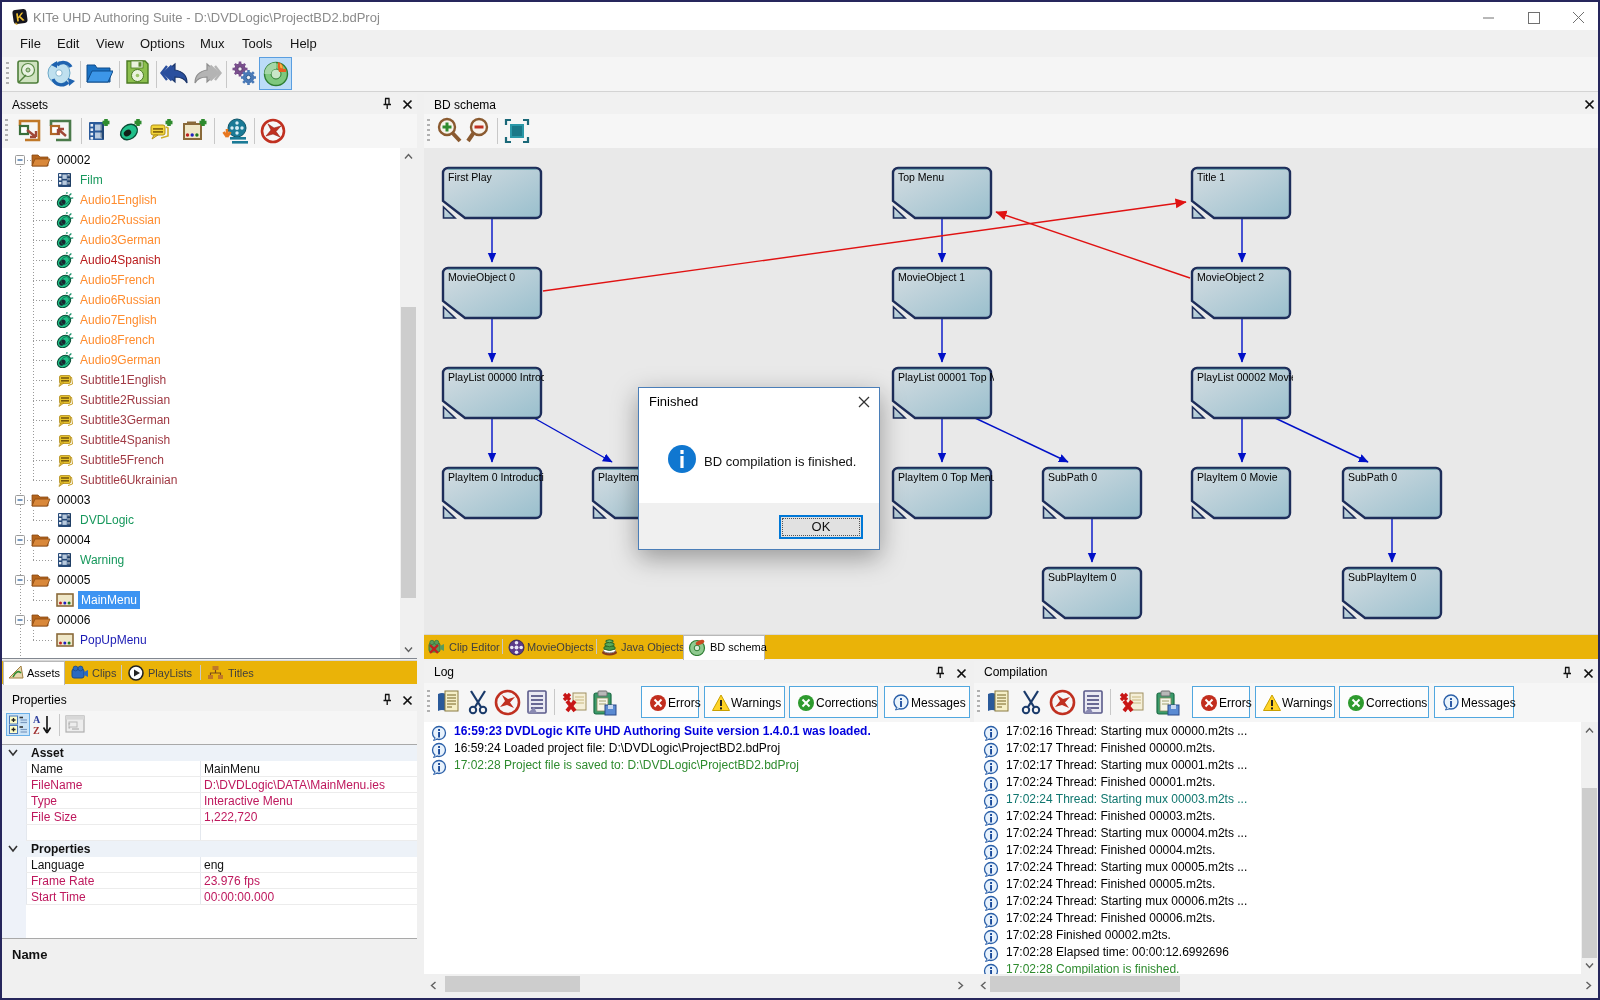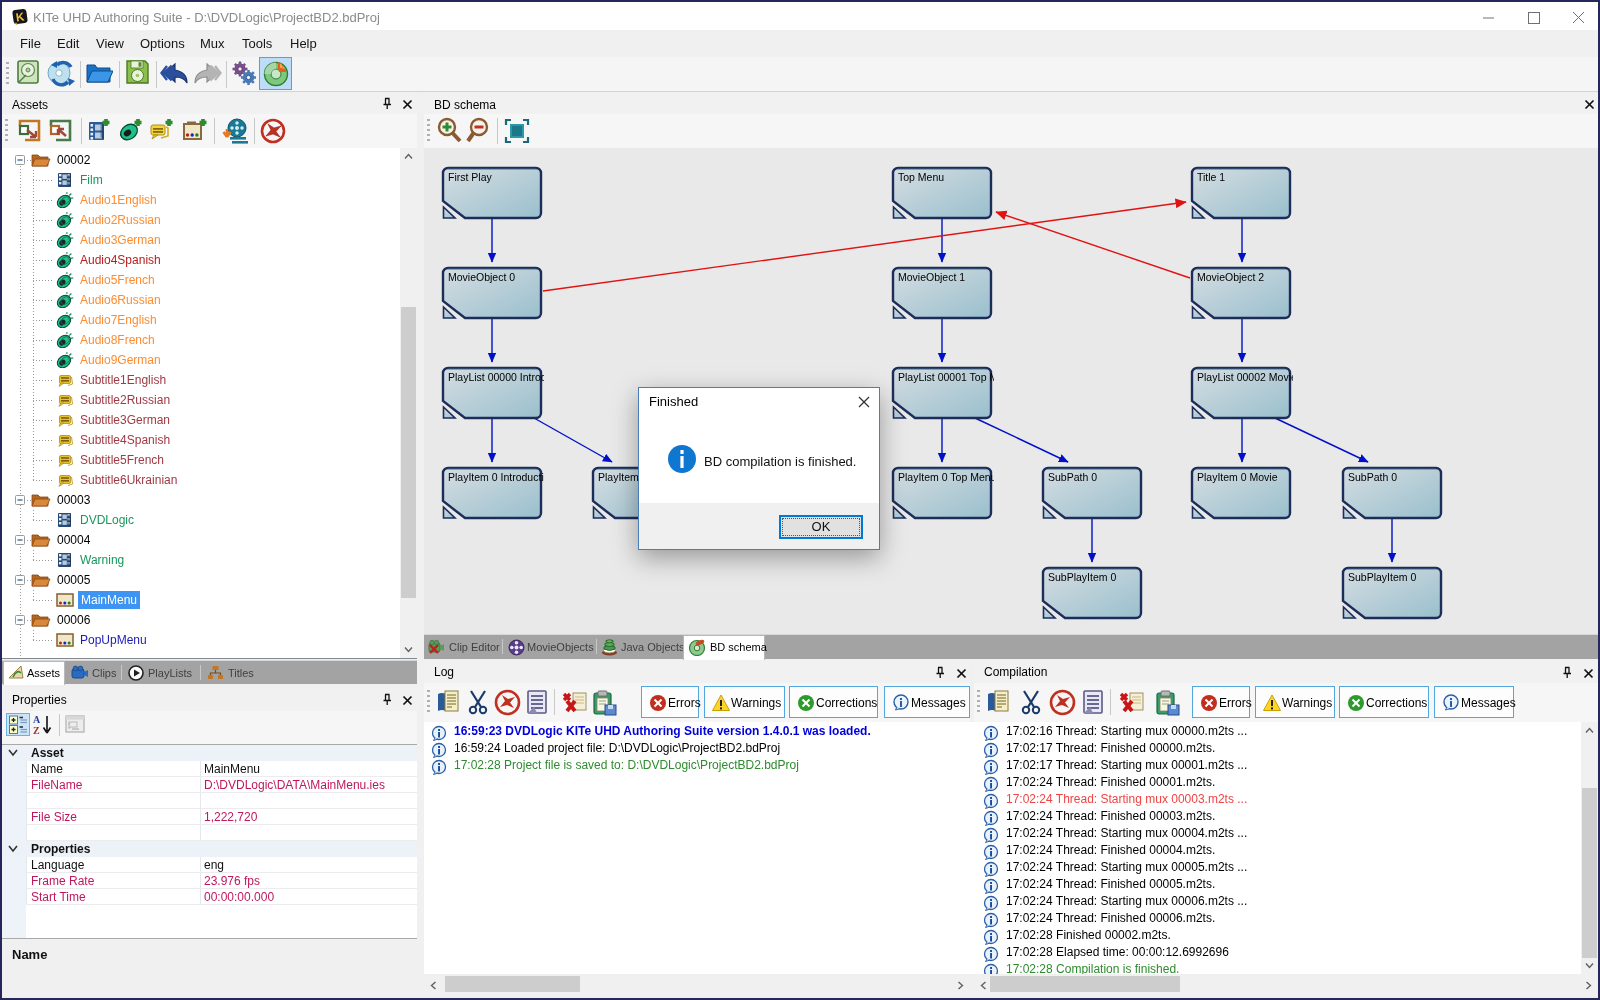--- a/index.html
+++ b/index.html
@@ -21,21 +21,21 @@
 .phead .ptitle { position:absolute; left:10px; top:4px; font-size:12px; color:#000; }
 .ptool { background:#f6f6f6; }
 .grip { position:absolute; left:3px; top:5px; width:3px; height:24px;
   background-image:repeating-linear-gradient(to bottom,#b0b0b0 0 2px,transparent 2px 5px); }
 
 #tree { position:absolute; left:2px; top:148px; width:415px; height:511px; background:#fff; border-bottom:1px solid #828790; overflow:hidden; }
 .trow { position:absolute; left:0; height:20px; font-size:12px; line-height:20px; white-space:nowrap; }
 .sb-h { background:#f0f0f0; }
 .sb-thumb { background:#cdcdcd; }
 
-.tabstrip { background:#a3a3a3; border-top:1px solid #d7d7d7; }
+.tabstrip { background:#eab308; border-top:1px solid #d7d7d7; }
 .tab { position:absolute; font-size:11px; color:#3f3f3f; }
 
 .prow { position:absolute; left:0; width:100%; height:16px; line-height:16px; font-size:12px; }
 .prow .lbl { position:absolute; left:29px; }
 .prow .val { position:absolute; left:202px; }
 .gray { color:#be185d; }
 
 .logrow { position:absolute; font-size:12px; white-space:nowrap; }
 
 .vdot { width:1px; background-image:repeating-linear-gradient(to bottom,#9a9a9a 0 1px,transparent 1px 3px); }
@@ -538,20 +538,24 @@
 <span class="lbl" style="font-weight:bold;">Asset</span>
     </div>
 <div class="prow" style="top:16px;">
 <span class="lbl ">Name</span>
       <span class="val ">MainMenu</span>
     </div>
 <div class="prow" style="top:32px;">
 <span class="lbl gray">FileName</span>
       <span class="val gray">D:\DVDLogic\DATA\MainMenu.ies</span>
     </div>
+<div class="prow" style="top:48px;">
+<span class="lbl gray">Type</span>
+      <span class="val gray">Interactive Menu</span>
+    </div>
 <div class="prow" style="top:64px;padding-left:31px;">
 <span class="lbl gray">File Size</span>
       <span class="val gray">1,222,720</span>
     </div>
 <div class="prow" style="top:96px;background:#edf2f8;">
 <svg class="abs" style="left:6px;top:4px" width="10" height="8" viewBox="0 0 10 8">
         <path d="M1 1 L5 6 L9 1" fill="none" stroke="#333" stroke-width="1.6"></path>
       </svg>
 <span class="lbl" style="font-weight:bold;">Properties</span>
     </div>
@@ -1017,21 +1021,21 @@
       <use href="#i-info"></use>
     </svg>
 <div class="logrow" style="left:32px;top:36px;color:#000;">17:02:17 Thread: Starting mux 00001.m2ts ...</div>
 <svg class="abs" style="left:9px;top:54px" width="17" height="16">
       <use href="#i-info"></use>
     </svg>
 <div class="logrow" style="left:32px;top:53px;color:#000;text-align:right;">17:02:24 Thread: Finished 00001.m2ts.</div>
 <svg class="abs" style="left:9px;top:71px" width="17" height="16">
       <use href="#i-info"></use>
     </svg>
-<div class="logrow" style="left:32px;top:70px;color:#ef4444;">17:02:24 Thread: Starting mux 00003.m2ts ...</div>
+<div class="logrow" style="left:32px;top:70px;color:#0f766e;">17:02:24 Thread: Starting mux 00003.m2ts ...</div>
 <svg class="abs" style="left:9px;top:88px" width="17" height="16">
       <use href="#i-info"></use>
     </svg>
 <div class="logrow" style="left:32px;top:87px;color:#000;">17:02:24 Thread: Finished 00003.m2ts.</div>
 <svg class="abs" style="left:9px;top:105px" width="17" height="16">
       <use href="#i-info"></use>
     </svg>
 <div class="logrow" style="left:32px;top:104px;color:#000;">17:02:24 Thread: Starting mux 00004.m2ts ...</div>
 <svg class="abs" style="left:9px;top:122px" width="17" height="16">
       <use href="#i-info"></use>

